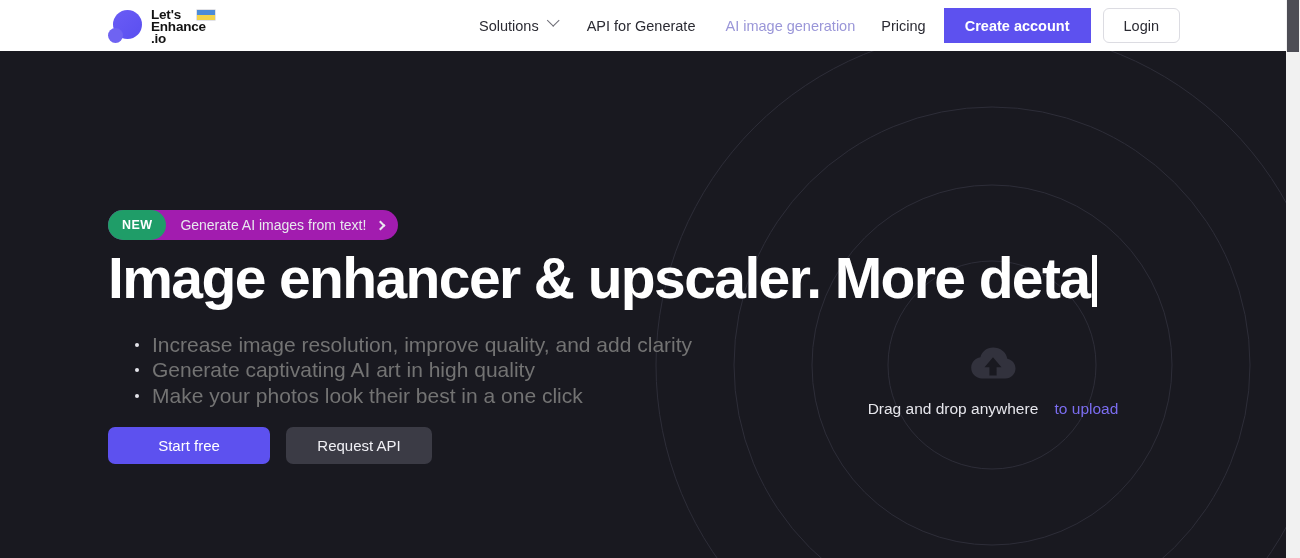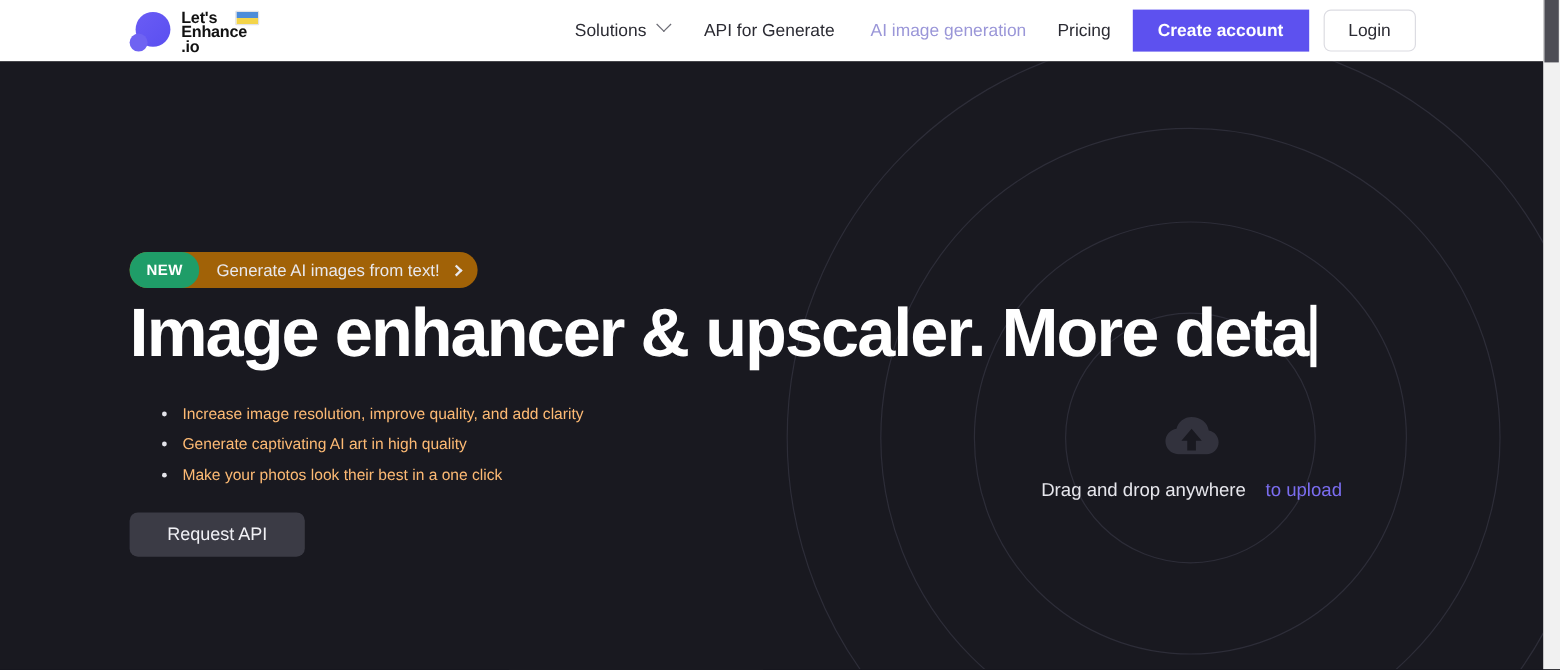--- a/index.html
+++ b/index.html
@@ -168,21 +168,21 @@
     left: 108px;
     top: 0;
     width: 720px;
   }
 
   .new-banner {
     position: absolute;
     top: 159px;
     left: 0;
     height: 30px;
-    background: #a16207;
+    background: #a21caf;
     border-radius: 15px;
     display: inline-flex;
     align-items: center;
     padding: 0 14px 0 0;
     cursor: pointer;
   }
   .new-pill {
     background: #1f9d68;
     color: #ffffff;
     font-size: 12.5px;
@@ -229,22 +229,22 @@
   }
 
   .bullets {
     position: absolute;
     top: 281px;
     left: 22px;
     list-style: none;
   }
   .bullets li {
     position: relative;
-    color: #fdba74;
-    font-size: 13px;
+    color: #737373;
+    font-size: 21px;
     line-height: 25.3px;
     padding-left: 22px;
     white-space: nowrap;
   }
   .bullets li::before {
     content: "";
     position: absolute;
     left: 5px;
     top: 11px;
     width: 4px; height: 4px;
@@ -392,20 +392,21 @@
 
       <h1 class="headline"><span>Image enhancer &amp; upscaler. More deta</span><span class="caret"></span></h1>
 
       <ul class="bullets">
         <li>Increase image resolution, improve quality, and add clarity</li>
         <li>Generate captivating AI art in high quality</li>
         <li>Make your photos look their best in a one click</li>
       </ul>
 
       <div class="cta-row">
+        <button class="btn-start">Start free</button>
         <button class="btn-api">Request API</button>
       </div>
     </div>
 
     <div id="upload-zone">
       <svg id="cloud-icon" width="46" height="33" viewBox="0 0 46 33">
         <path fill="#32323d" fill-rule="evenodd" d="
           M23 1.5
           C16.9 1.5 11.8 5.6 10.4 11.2
           C5.2 11.9 1.2 16.4 1.2 21.8

